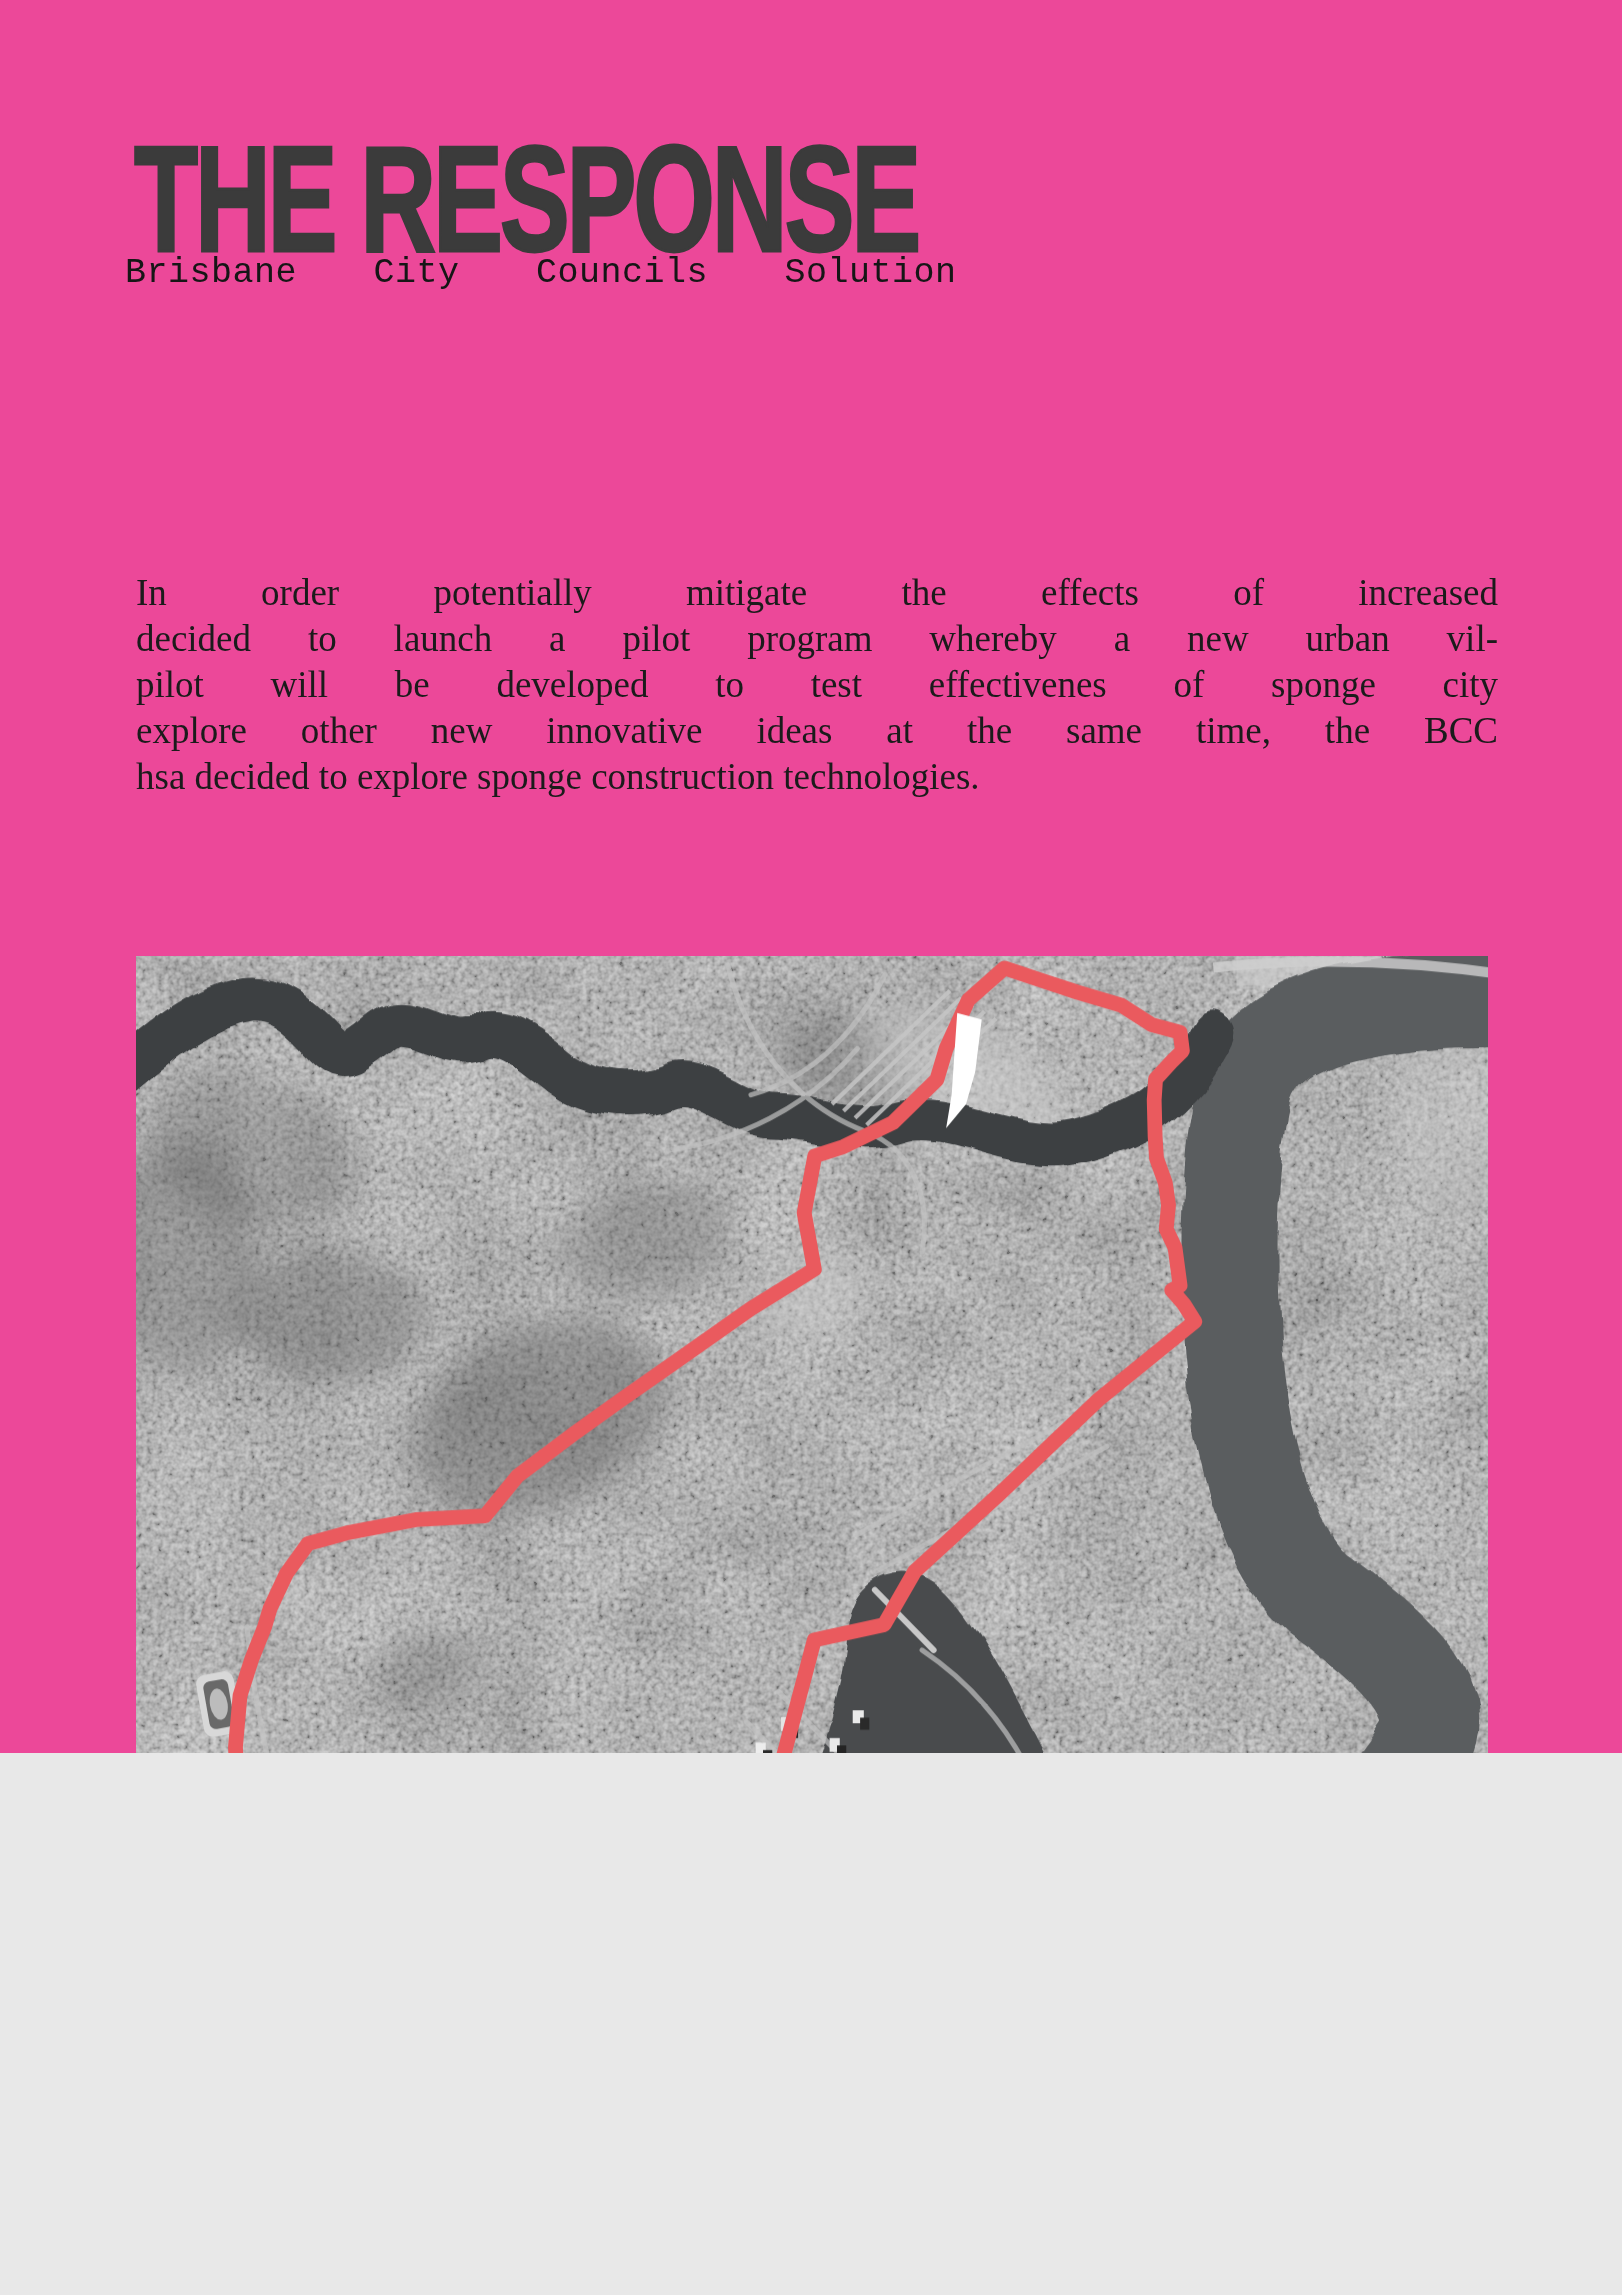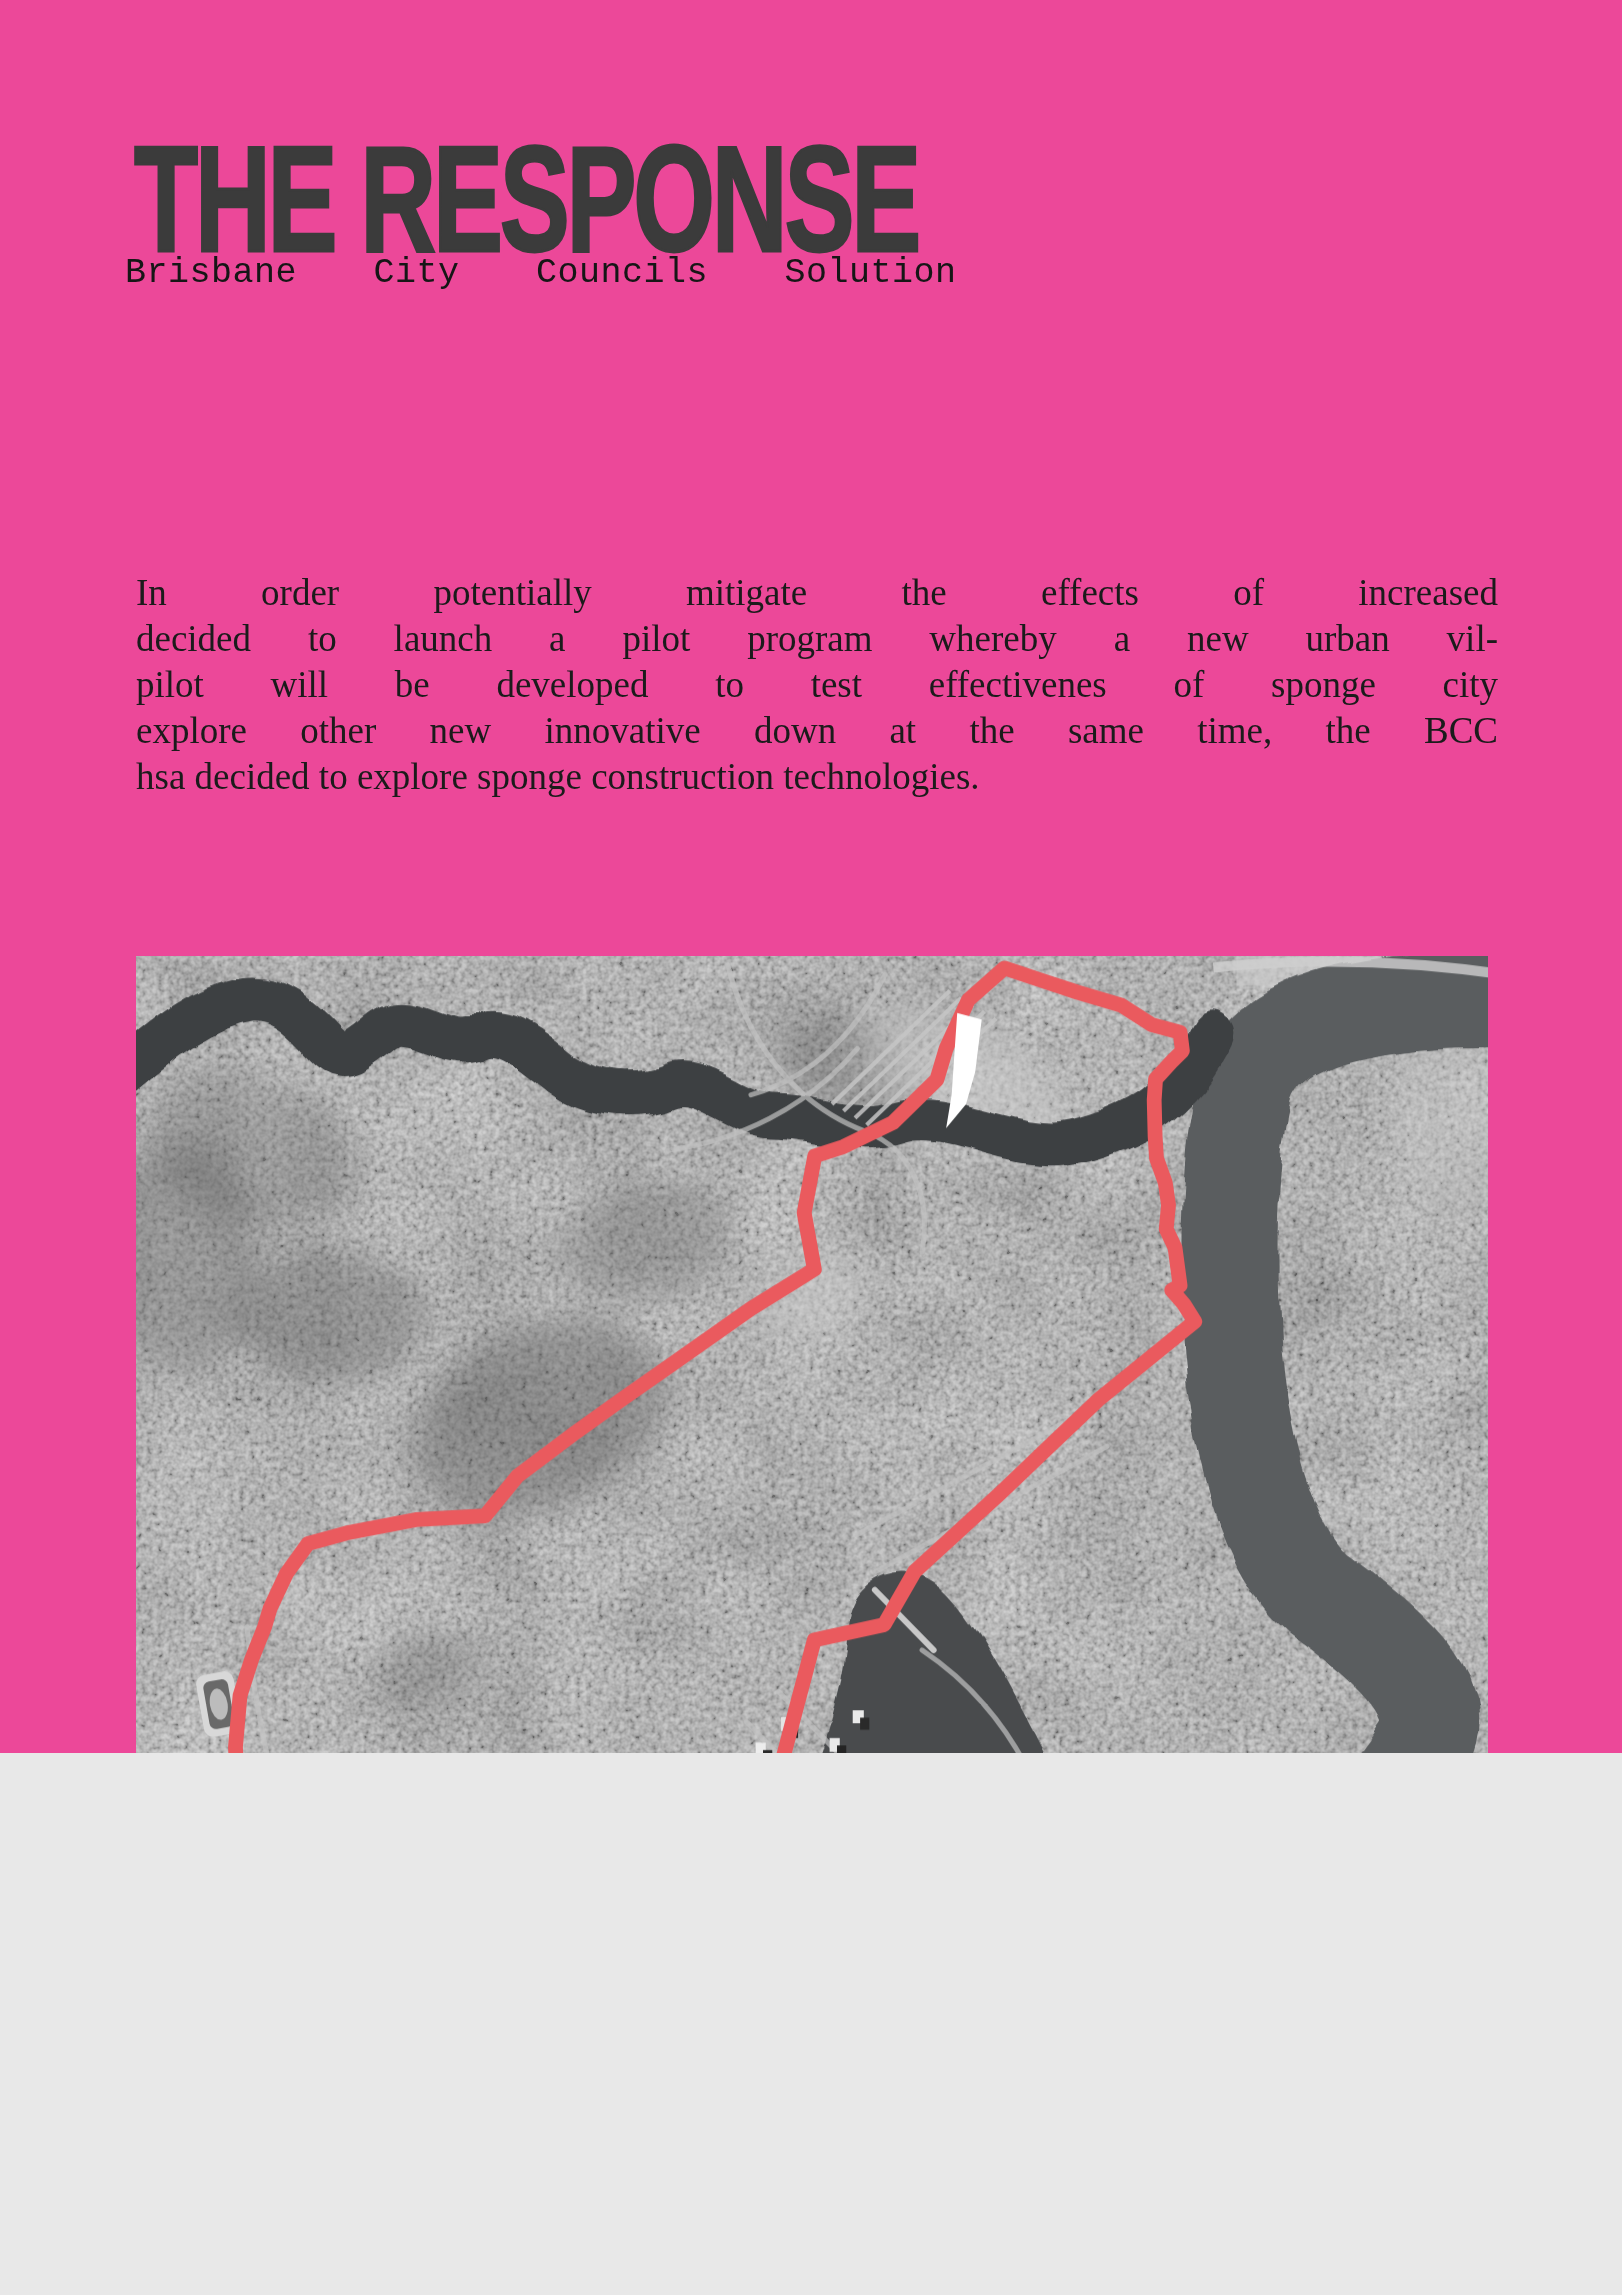--- a/index.html
+++ b/index.html
@@ -61,21 +61,21 @@
 <div class="page">
 
   <h1 class="title">THE RESPONSE</h1>
 
   <div class="subtitle">Brisbane City Councils Solution</div>
 
   <section class="intro">
     <div class="jline">In order potentially mitigate the effects of increased</div>
     <div class="jline">decided to launch a pilot program whereby a new urban vil-</div>
     <div class="jline">pilot will be developed to test effectivenes of sponge city</div>
-    <div class="jline">explore other new innovative down at the same time, the BCC</div>
+    <div class="jline">explore other new innovative ideas at the same time, the BCC</div>
     <div class="jline last">hsa decided to explore sponge construction technologies.</div>
   </section>
 
   <figure class="map">
     <svg viewBox="0 0 2924 2481" preserveAspectRatio="none">
       <defs>
         <filter id="grain" x="0" y="0" width="100%" height="100%">
           <feTurbulence type="fractalNoise" baseFrequency="0.085" numOctaves="2" seed="7" stitchTiles="stitch"></feTurbulence>
           <feColorMatrix type="saturate" values="0"></feColorMatrix>
           <feComponentTransfer>

